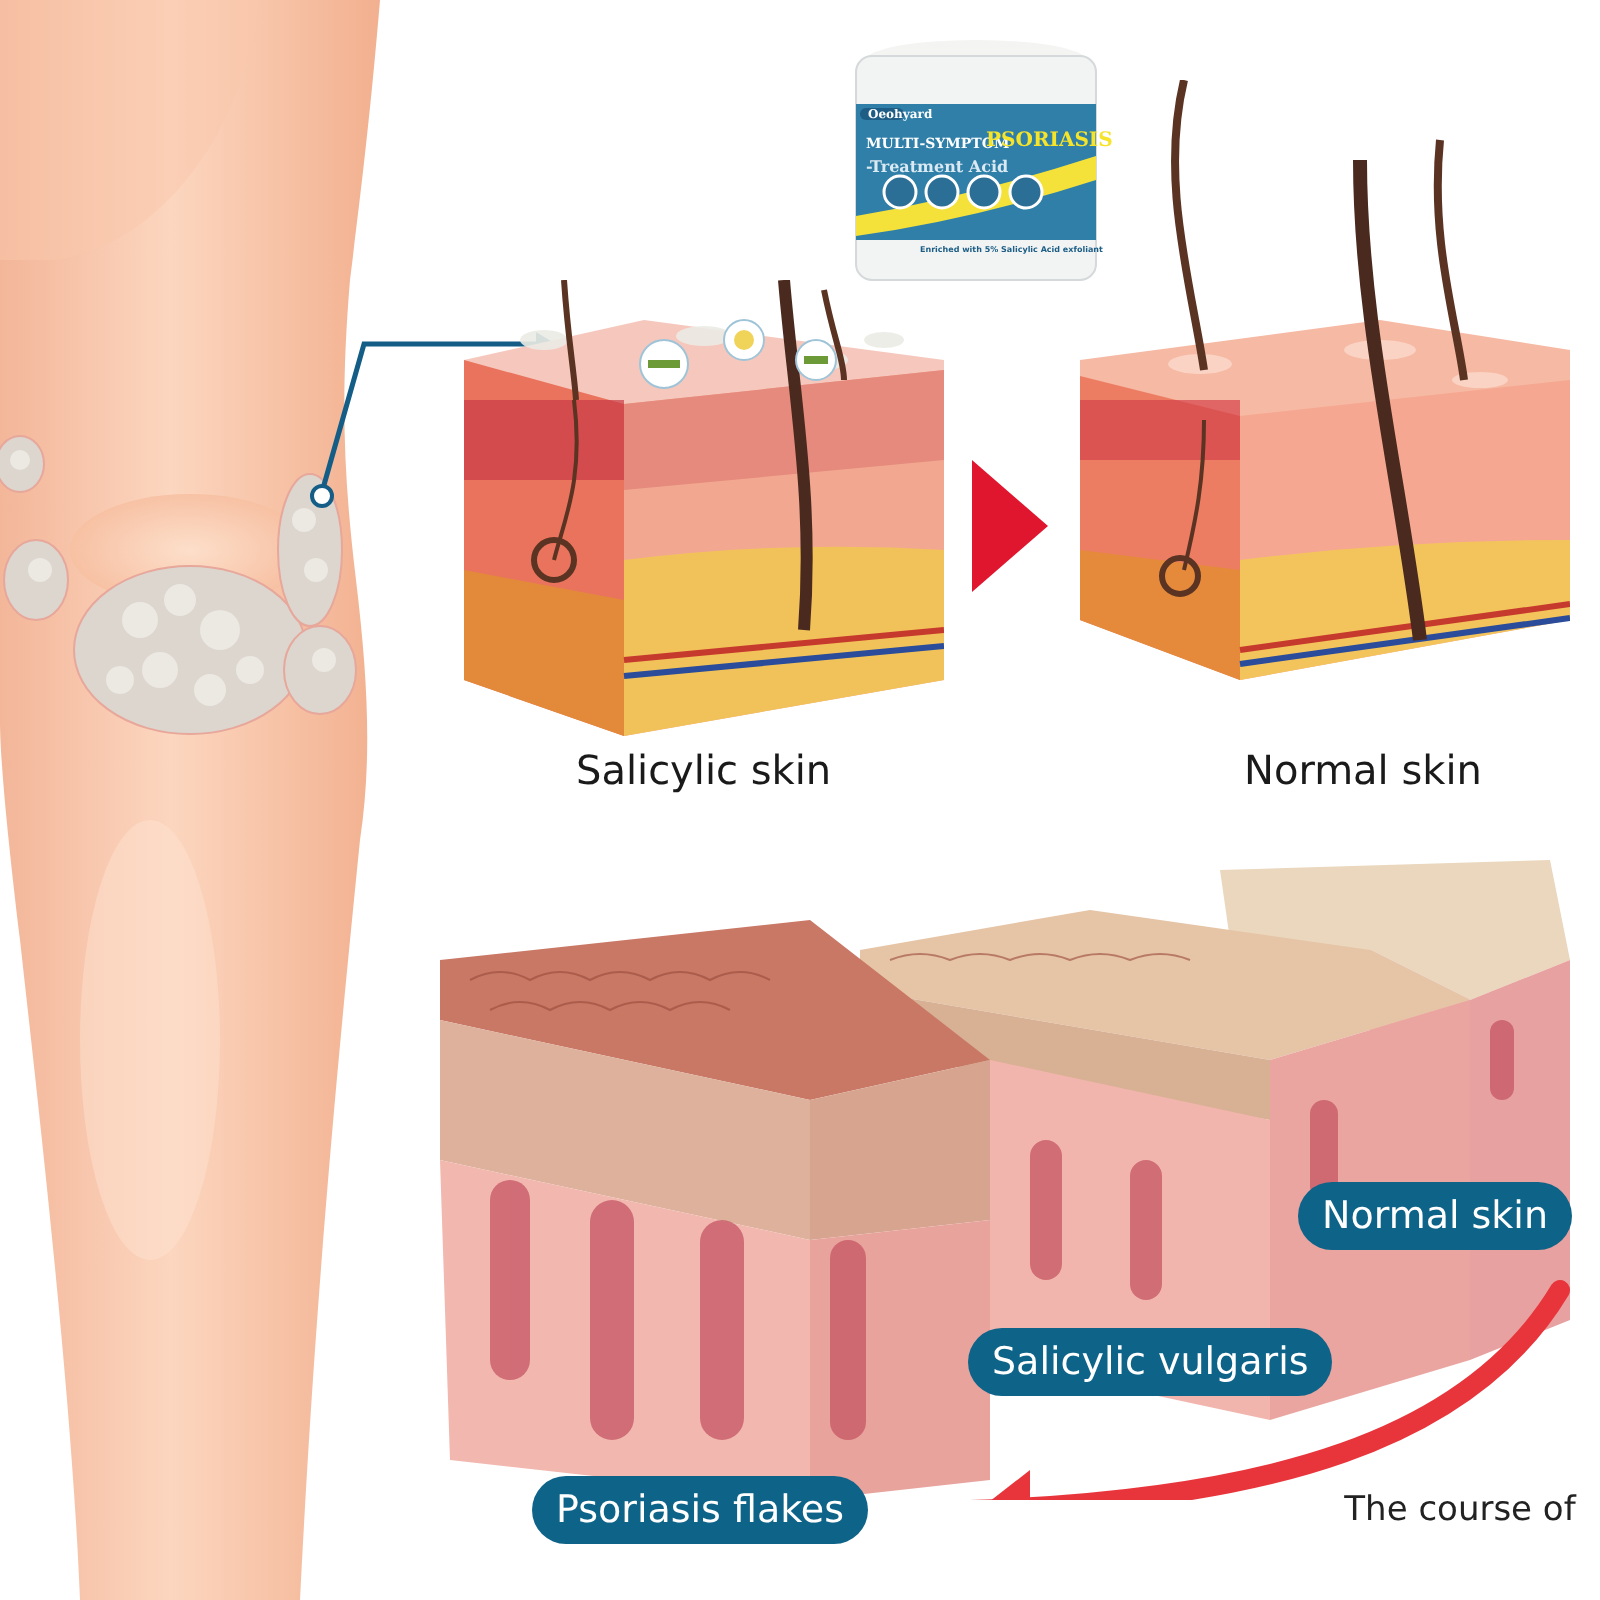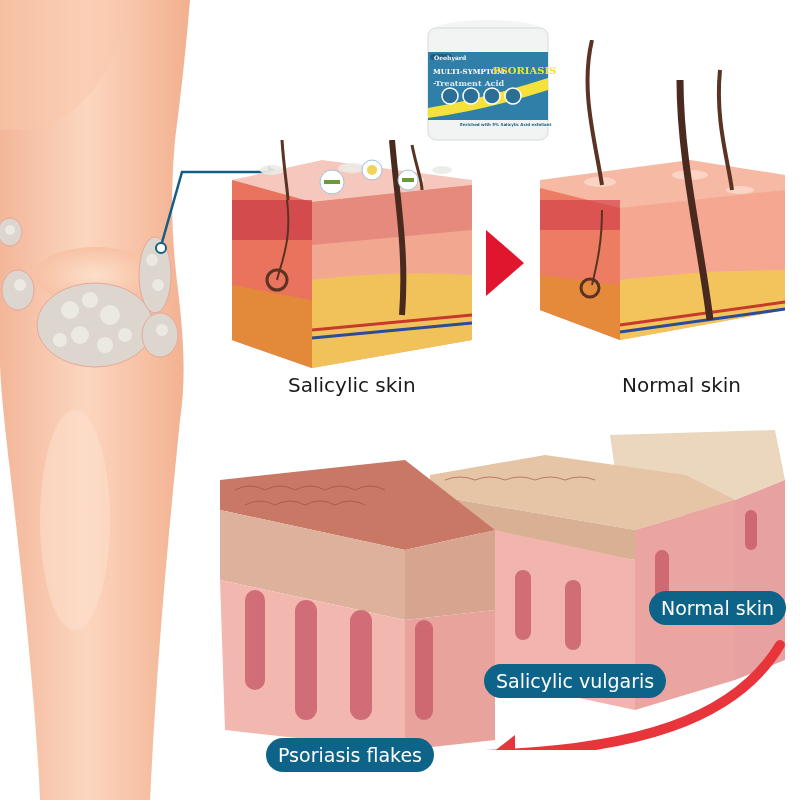--- a/index.html
+++ b/index.html
@@ -191,13 +191,14 @@
 
   <path d="M565,225 C520,300 420,330 270,335" fill="none" stroke="#e8353b" stroke-width="10" stroke-linecap="round"></path>
   <polygon points="255,350 300,315 300,360" fill="#e8353b"></polygon>
 </svg>
 
 <div class="pill" style="left:649px;top:591px">Normal skin</div>
 <div class="pill" style="left:484px;top:664px">Salicylic vulgaris</div>
 <div class="pill" style="left:266px;top:738px">Psoriasis flakes</div>
 
 <div class="course" style="left:660px;top:744px;width:140px">
+  <div>The course of</div>
 </div>
 
 </body></html>

